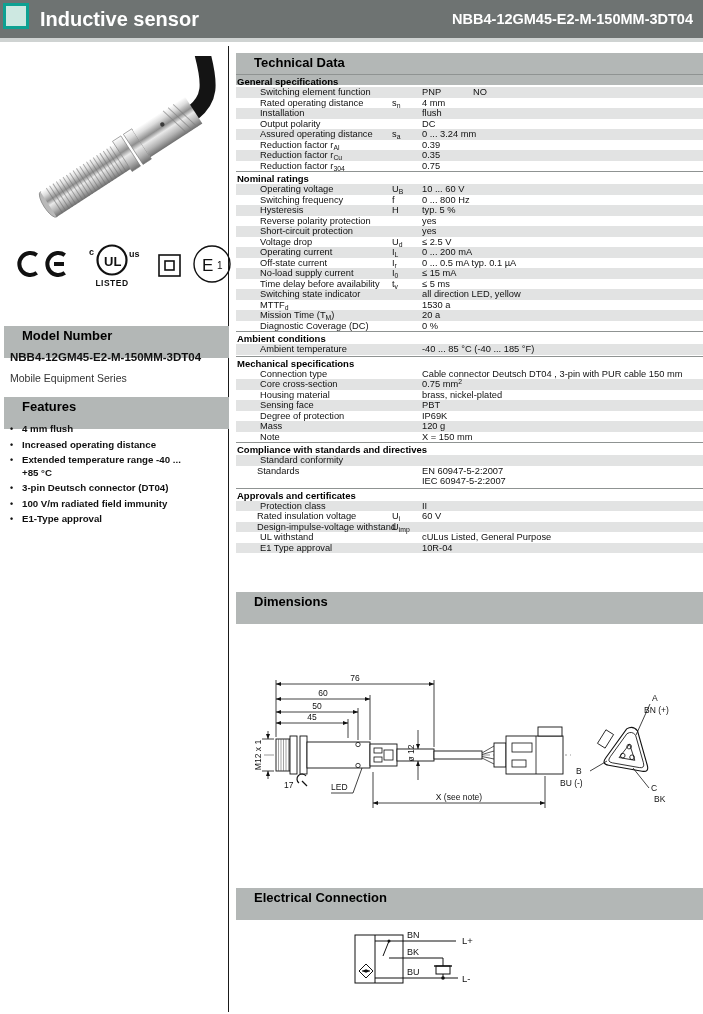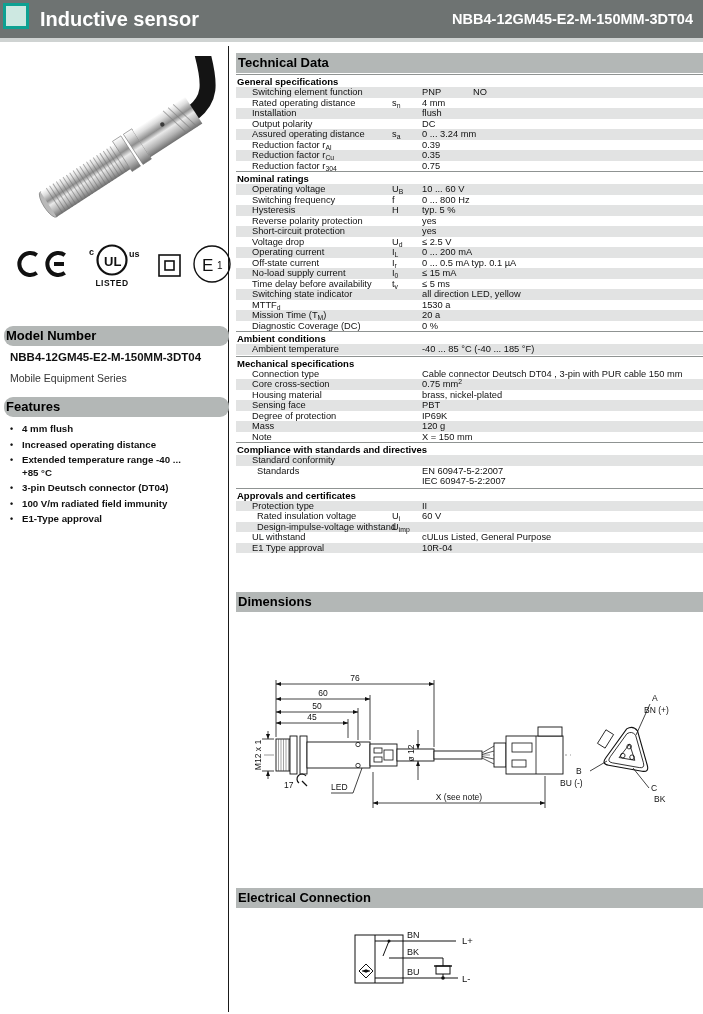--- a/index.html
+++ b/index.html
@@ -7,37 +7,37 @@
         font-family:"Liberation Sans","DejaVu Sans",sans-serif;color:#111;}
   
   .tophdr{position:absolute;left:0;top:0;width:703px;height:38px;background:#6e7372;}
   .tophdr .lefttitle{position:absolute;left:40px;top:0;line-height:38px;color:#fff;font-weight:bold;font-size:20px;}
   .tophdr .righttitle{position:absolute;right:10px;top:0;line-height:38px;color:#fff;font-weight:bold;font-size:14.5px;}
   .hdrstrip{position:absolute;left:0;top:38px;width:703px;height:4px;background:#cfd3d2;}
   .logo{position:absolute;left:3px;top:3px;width:20px;height:20px;border:3px solid #0da192;background:#cde8e1;}
   
   .divider{position:absolute;left:228px;top:46px;width:1px;height:966px;background:#1a1a1a;}
   
-  .bar,.lbar{position:absolute;height:20px;background:#b3b7b6;color:#000;font-weight:bold;font-size:13px;
-        line-height:20px;padding-left:2px;box-sizing:border-box;}
+  .bar,.lbar{position:absolute;height:32px;background:#b3b7b6;color:#000;font-weight:bold;font-size:13px;
+        line-height:20px;padding-left:18px;box-sizing:border-box;}
   .bar{left:236px;width:467px;}
-  .lbar{left:4px;width:225px;border-radius:9px;}
+  .lbar{left:4px;width:225px;}
   
   .modelnum{position:absolute;left:10px;top:351px;font-weight:bold;font-size:11.5px;}
   .series{position:absolute;left:10px;top:372px;font-size:10.5px;color:#333;}
   .feat{position:absolute;left:10px;top:423px;width:176px;}
   .feat .fi{display:flex;margin-bottom:3px;font-weight:bold;font-size:9.7px;line-height:12.5px;}
   .feat .dot{width:12px;flex:0 0 12px;font-size:9px;}
   
   .tech{position:absolute;left:236px;top:74px;width:467px;}
   .tsec{border-top:1px solid #8f9392;font-weight:bold;font-size:9.5px;line-height:11px;padding:1px 0 0 1px;color:#000;}
   .tsec.gap{margin-top:1px;}
   .trow{position:relative;display:grid;grid-template-columns:156px 30px auto;min-height:10.5px;
         line-height:10.5px;font-size:9.3px;align-items:start;}
-  .trow .lbl{padding-left:16px;white-space:nowrap;}
+  .trow .lbl{padding-left:24px;white-space:nowrap;}
   .trow .lbl.ind2{padding-left:21px;}
   .trow.shade{background:#e2e3e3;}
   .trow sub{font-size:6.8px;vertical-align:-2px;line-height:0;}
   .trow sup{font-size:6.8px;vertical-align:3px;line-height:0;}
   .trow .val2{position:absolute;left:237px;top:0;}
   
   .dimsvg{position:absolute;left:236px;top:640px;}
   .elecsvg{position:absolute;left:236px;top:918px;}
   .ppic{position:absolute;left:6px;top:56px;}
   svg text{font-family:"Liberation Sans","DejaVu Sans",sans-serif;fill:#111;}
@@ -300,21 +300,21 @@
       <div class="trow">
         <span class="lbl ind2">Standards</span>
         <span></span>
         <span>
           <div>EN 60947-5-2:2007</div>
           <div>IEC 60947-5-2:2007</div>
         </span>
       </div>
       <div class="tsec gap">Approvals and certificates</div>
       <div class="trow shade">
-        <span class="lbl">Protection type</span>
+        <span class="lbl">Protection class</span>
         <span></span>
         <span>II</span>
       </div>
       <div class="trow">
         <span class="lbl ind2">Rated insulation voltage</span>
         <span>U<sub>i</sub></span>
         <span>60 V</span>
       </div>
       <div class="trow shade">
         <span class="lbl ind2">Design-impulse-voltage withstand</span>

